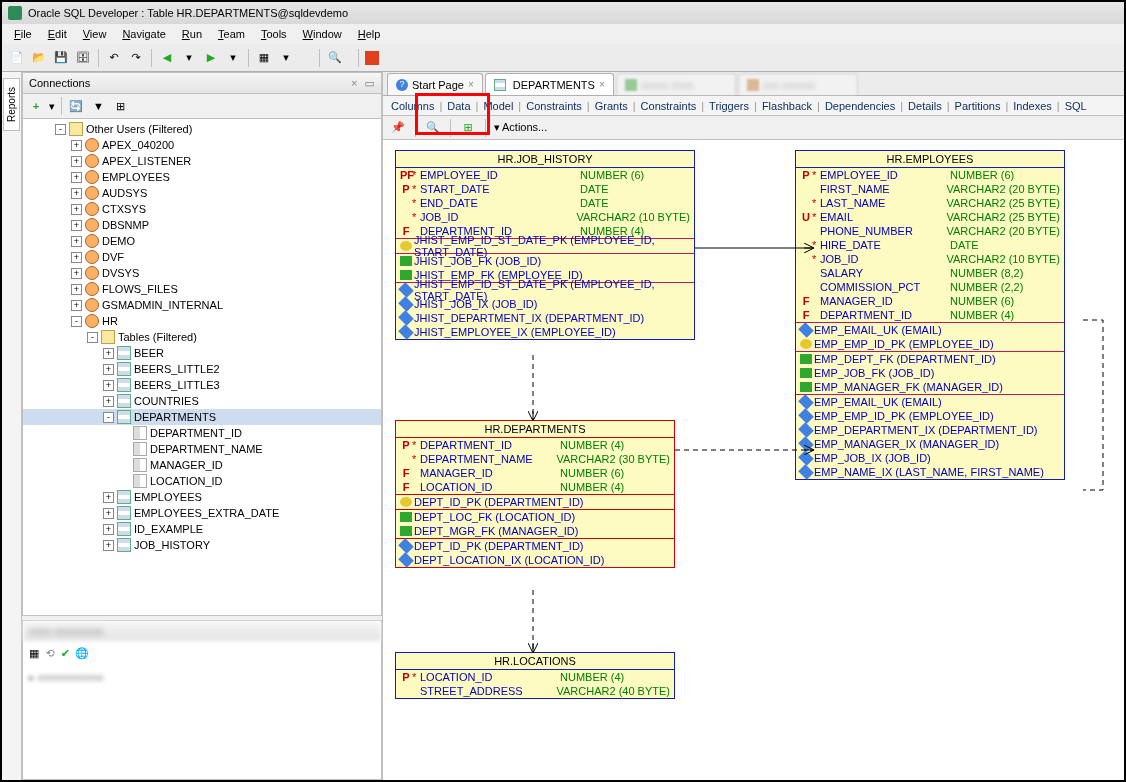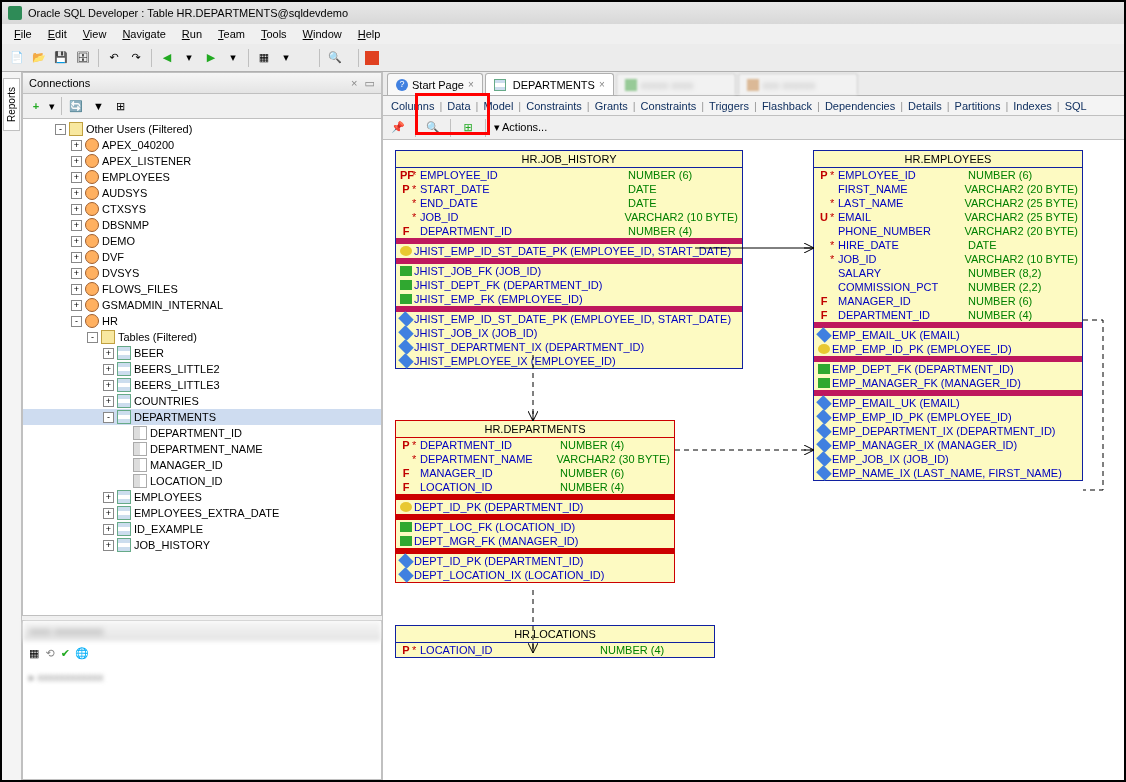--- a/index.html
+++ b/index.html
@@ -39,21 +39,21 @@
 .subtabs { height: 20px; background: #f4f4f4; border-bottom: 1px solid #c0c0c0; display: flex; align-items: center; padding-left: 4px; }
 .subtab { padding: 2px 4px; color: #103060; cursor: pointer; }
 .subtab-sep { color: #999; padding: 0 1px; }
 .red-box { position: absolute; border: 3px solid red; pointer-events: none; }
 .subtoolbar { height: 24px; background: #f0f0f0; border-bottom: 1px solid #c0c0c0; display: flex; align-items: center; padding: 0 6px; gap: 6px; }
 .canvas { flex: 1; background: #fff; position: relative; overflow: hidden; }
 .entity { position: absolute; background: #fdfac2; border: 1px solid #1020a0; }
 .entity.sel { border: 1px solid #cc0000; }
 .entity-title { text-align: center; font-weight: normal; color: #000; padding: 2px 0; border-bottom: 1px solid #1020a0; }
 .entity.sel .entity-title { border-bottom-color: #cc0000; }
-.entity-section { border-top: 6px solid #be185d; }
+.entity-section { border-top: 1px solid #be185d; }
 .entity.sel .entity-section { border-top-color: #cc0000; }
 .erow { display: flex; align-items: center; height: 14px; padding: 0 4px; color: #0000c0; font-size: 10px; }
 .erow .marker { width: 12px; color: #c00000; font-weight: bold; text-align: center; }
 .erow .star { color: #c00000; width: 8px; }
 .erow .colname { flex: 1; color: #0000c0; }
 .erow .coltype { color: #008000; min-width: 110px; }
 .erow.idx .colname { color: #0000c0; }
 .erow .key-icon { width: 12px; height: 10px; display: inline-block; margin-right: 2px; }
 .key-yellow { background: #e8c830; border-radius: 50%; }
 .key-green { background: #30a830; }
@@ -356,21 +356,21 @@
       <span class="tb-btn">🔍</span>
       <span class="tb-sep"></span>
       <span class="tb-btn" style="color:#2a2">⊞</span>
       <span class="tb-sep"></span>
       <span>▾ <span>Actions...</span></span>
     </div>
     <div class="red-box" style="left:32px;top:21px;width:75px;height:42px"></div>
 
     <div class="canvas">
 
-      <div class="entity" id="ent-jh" style="left:12px;top:10px;width:348px">
+      <div class="entity" id="ent-jh" style="left:12px;top:10px;width:300px">
           <div class="entity-title">HR.JOB_HISTORY</div>
           <div>
             <div class="erow">
               <span class="marker">PF</span>
               <span class="star">*</span>
               <span class="colname">EMPLOYEE_ID</span>
               <span class="coltype">NUMBER (6)</span>
             </div>
             <div class="erow">
               <span class="marker">P</span>
@@ -403,24 +403,20 @@
               <span class="colname">JHIST_EMP_ID_ST_DATE_PK (EMPLOYEE_ID, START_DATE)</span>
             </div>
           </div>
           <div class="entity-section">
             <div class="erow idx">
               <span class="key-icon key-green"></span>
               <span class="colname">JHIST_JOB_FK (JOB_ID)</span>
             </div>
             <div class="erow idx">
               <span class="key-icon key-green"></span>
-              <span class="colname">JHIST_DEPT_FK (DEPARTMENT_ID)</span>
-            </div>
-            <div class="erow idx">
-              <span class="key-icon key-green"></span>
               <span class="colname">JHIST_EMP_FK (EMPLOYEE_ID)</span>
             </div>
           </div>
           <div class="entity-section">
             <div class="erow idx">
               <span class="key-icon key-blue"></span>
               <span class="colname">JHIST_EMP_ID_ST_DATE_PK (EMPLOYEE_ID, START_DATE)</span>
             </div>
             <div class="erow idx">
               <span class="key-icon key-blue"></span>
@@ -430,21 +426,21 @@
               <span class="key-icon key-blue"></span>
               <span class="colname">JHIST_DEPARTMENT_IX (DEPARTMENT_ID)</span>
             </div>
             <div class="erow idx">
               <span class="key-icon key-blue"></span>
               <span class="colname">JHIST_EMPLOYEE_IX (EMPLOYEE_ID)</span>
             </div>
           </div>
         </div>
 
-      <div class="entity" id="ent-emp" style="left:430px;top:10px;width:270px">
+      <div class="entity" id="ent-emp" style="left:412px;top:10px;width:270px">
           <div class="entity-title">HR.EMPLOYEES</div>
           <div>
             <div class="erow">
               <span class="marker">P</span>
               <span class="star">*</span>
               <span class="colname">EMPLOYEE_ID</span>
               <span class="coltype">NUMBER (6)</span>
             </div>
             <div class="erow">
               <span class="marker"></span>
@@ -514,20 +510,24 @@
             </div>
             <div class="erow idx">
               <span class="key-icon key-yellow"></span>
               <span class="colname">EMP_EMP_ID_PK (EMPLOYEE_ID)</span>
             </div>
           </div>
           <div class="entity-section">
             <div class="erow idx">
               <span class="key-icon key-green"></span>
               <span class="colname">EMP_DEPT_FK (DEPARTMENT_ID)</span>
+            </div>
+            <div class="erow idx">
+              <span class="key-icon key-green"></span>
+              <span class="colname">EMP_JOB_FK (JOB_ID)</span>
             </div>
             <div class="erow idx">
               <span class="key-icon key-green"></span>
               <span class="colname">EMP_MANAGER_FK (MANAGER_ID)</span>
             </div>
           </div>
           <div class="entity-section">
             <div class="erow idx">
               <span class="key-icon key-blue"></span>
               <span class="colname">EMP_EMAIL_UK (EMAIL)</span>
@@ -604,28 +604,34 @@
               <span class="key-icon key-blue"></span>
               <span class="colname">DEPT_ID_PK (DEPARTMENT_ID)</span>
             </div>
             <div class="erow idx">
               <span class="key-icon key-blue"></span>
               <span class="colname">DEPT_LOCATION_IX (LOCATION_ID)</span>
             </div>
           </div>
         </div>
 
-      <div class="entity" id="ent-loc" style="left:12px;top:485px;width:320px">
+      <div class="entity" id="ent-loc" style="left:12px;top:512px;width:280px">
           <div class="entity-title">HR.LOCATIONS</div>
           <div>
             <div class="erow">
               <span class="marker">P</span>
               <span class="star">*</span>
               <span class="colname">LOCATION_ID</span>
               <span class="coltype">NUMBER (4)</span>
+            </div>
+            <div class="erow">
+              <span class="marker"></span>
+              <span class="star"></span>
+              <span class="colname">STREET_ADDRESS</span>
+              <span class="coltype">VARCHAR2 (40 BYTE)</span>
             </div>
           </div>
         </div>
 
       <svg class="connector" width="740" height="620">
         <defs>
           <marker id="crow" markerWidth="10" markerHeight="10" refX="9" refY="5" orient="auto">
               <path d="M0,0 L10,5 L0,10 M0,5 L10,5" stroke="#000" fill="none"></path>
             </marker>
         </defs>

